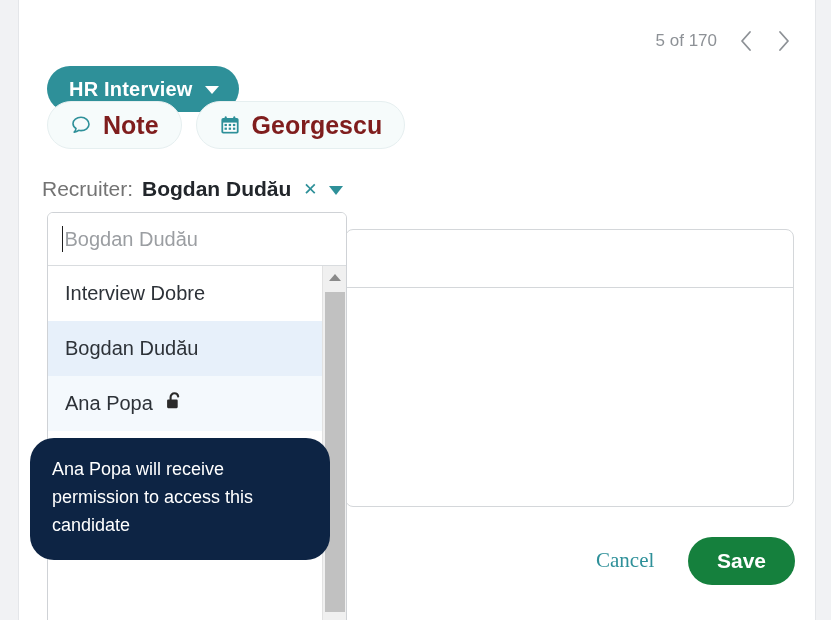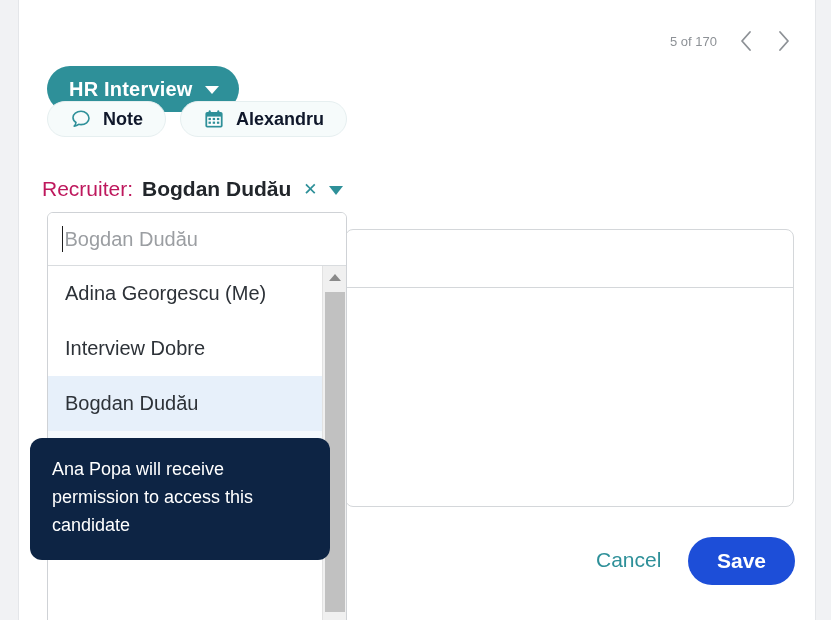--- a/index.html
+++ b/index.html
@@ -67,48 +67,48 @@
 
   
   .pager {
     position: absolute;
     right: 38px;
     top: 30px;
     display: flex;
     align-items: center;
     gap: 20px;
     color: #8d9196;
-    font-size: 13px;
+    font-size: 17px;
   }
   .pager-arrow {
     color: #8d9196;
     font-size: 22px;
     line-height: 1;
     cursor: pointer;
     user-select: none;
     padding: 0 2px;
   }
   .pager-arrow svg { display:block; }
 
   
   .actions {
     position: absolute;
     left: 47px;
     top: 101px;
     display: flex;
     gap: 14px;
   }
   .action-btn {
-    height: 36px;
+    height: 48px;
     padding: 0 22px;
     background: #f6fbfb;
     border: 1px solid #e6eff0;
     border-radius: 24px;
-    color: #0f172a;
-    font-size: 18px;
+    color: #7f1d1d;
+    font-size: 25px;
     font-weight: bold;
     display: flex;
     align-items: center;
     gap: 11px;
     cursor: pointer;
     box-sizing: border-box;
     font-family: "Liberation Sans", sans-serif;
   }
   .action-btn svg { display: block; }
 
@@ -117,21 +117,21 @@
     position: absolute;
     left: 42px;
     top: 177px;
     display: flex;
     align-items: center;
     gap: 9px;
     font-size: 21px;
     color: #3a3f45;
     white-space: nowrap;
   }
-  .recruiter-label { color: #be185d; font-weight: normal; }
+  .recruiter-label { color: #737373; font-weight: normal; }
   .recruiter-value { color: #22262b; font-weight: bold; }
   .chip-x {
     color: #2e9099;
     font-size: 17px;
     cursor: pointer;
     margin-left: 3px;
   }
   .chip-caret {
     width: 0; height: 0;
     border-left: 7px solid transparent;
@@ -164,29 +164,29 @@
   
   .cancel-btn {
     position: absolute;
     left: 590px;
     top: 547px;
     color: #2e9099;
     font-size: 21px;
     background: none;
     border: none;
     cursor: pointer;
-    font-family: Liberation Sans, sans-serif;
+    font-family: Liberation Serif, serif;
   }
   .save-btn {
     position: absolute;
     left: 688px;
     top: 537px;
     width: 107px;
     height: 48px;
-    background: #1d4ed8;
+    background: #15803d;
     color: #ffffff;
     border: none;
     border-radius: 24px;
     font-size: 21px;
     font-weight: bold;
     cursor: pointer;
     font-family: "Liberation Sans", sans-serif;
   }
 
   
@@ -287,21 +287,21 @@
 
   
   .tooltip {
     position: absolute;
     left: 30px;
     top: 438px;
     width: 300px;
     padding: 18px 22px 20px 22px;
     background: #0d2444;
     color: #ffffff;
-    border-radius: 12px;
+    border-radius: 24px;
     font-size: 18px;
     line-height: 1.55;
     box-sizing: border-box;
     z-index: 30;
   }
 </style>
 </head>
 <body>
 
 <div id="app">
@@ -346,21 +346,21 @@
           <rect x="5.5" y="9.9" width="2.4" height="2.2" fill="#2e9099"></rect>
           <rect x="9.7" y="9.9" width="2.4" height="2.2" fill="#2e9099"></rect>
           <rect x="13.9" y="9.9" width="2.4" height="2.2" fill="#2e9099"></rect>
           <rect x="5.5" y="13.6" width="2.4" height="2.2" fill="#2e9099"></rect>
           <rect x="9.7" y="13.6" width="2.4" height="2.2" fill="#2e9099"></rect>
           <rect x="13.9" y="13.6" width="2.4" height="2.2" fill="#2e9099"></rect>
           <rect x="5.7" y="2.2" width="2" height="3.6" rx="1" fill="#2e9099"></rect>
           <rect x="14.3" y="2.2" width="2" height="3.6" rx="1" fill="#2e9099"></rect>
         </svg>
       </span>
-      <span>Alexandru</span>
+      <span>Georgescu</span>
     </button>
   </div>
 
   <div class="recruiter-row">
     <span class="recruiter-label">Recruiter:</span>
     <span class="recruiter-value">Bogdan Dudău</span>
     <span class="chip-x">✕</span>
     <span class="chip-caret"></span>
   </div>
 
@@ -372,23 +372,20 @@
   <button class="cancel-btn">Cancel</button>
   <button class="save-btn">Save</button>
 
   <div class="dropdown">
     <div class="dd-search">
       <span class="dd-caret"></span>
       <input class="dd-input" type="text" value="" placeholder="Bogdan Dudău" style="">
     </div>
 
     <div class="dd-list">
-      <div class="dd-item">
-        <span>Adina Georgescu (Me)</span>
-      </div>
       <div class="dd-item">
         <span>Interview Dobre</span>
       </div>
       <div class="dd-item selected">
         <span>Bogdan Dudău</span>
       </div>
       <div class="dd-item hovered">
         <span>Ana Popa</span>
         <span>
           <svg width="19" height="21" viewBox="0 0 19 21" fill="none">

